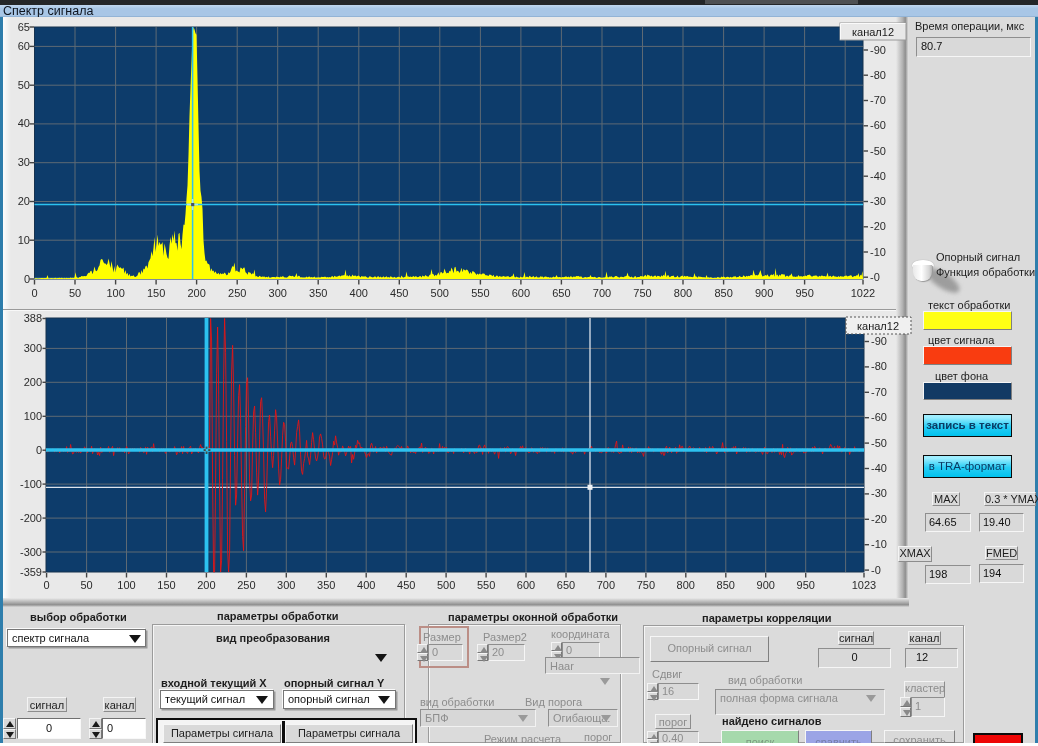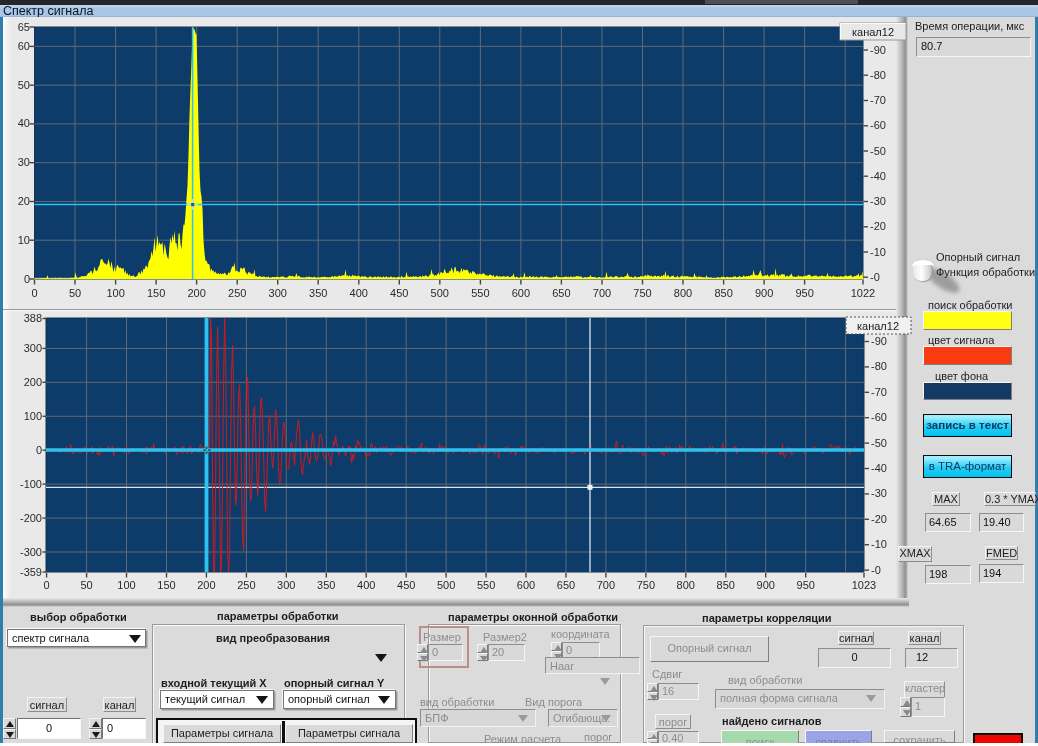--- a/index.html
+++ b/index.html
@@ -285,21 +285,21 @@
 
   <div class="lbl" style="left:915px;top:20px">Время операции, мкс</div>
   <div class="sunkg" style="left:916px;top:37px;width:115px;height:20px;line-height:17px;padding-left:4px">80.7</div>
 
   <div class="abs" style="left:924px;top:273px;width:38px;height:15px;background:#9d9d9d;border-radius:50%;filter:blur(2px);transform:rotate(33deg)"></div>
   <div class="abs" style="left:912px;top:260px;width:22px;height:11px;background:radial-gradient(ellipse at 45% 40%,#ffffff 55%,#e3e3e3 85%,#c9c9c9);border-radius:50%;box-shadow:0 0 1px #8a8a8a"></div>
   <div class="abs" style="left:913px;top:265px;width:19px;height:16px;background:linear-gradient(90deg,#e9e9e9,#ffffff 45%,#d6d6d6 85%,#b5b5b5);border-radius:0 0 45% 45%/0 0 60% 60%;box-shadow:1px 1px 1px #9a9a9a"></div>
   <div class="lbl" style="left:936px;top:251px">Опорный сигнал</div>
   <div class="lbl" style="left:936px;top:266px">Функция обработки</div>
 
-  <div class="lbl" style="left:928px;top:299px">поиск обработки</div>
+  <div class="lbl" style="left:928px;top:299px">текст обработки</div>
   <div class="btn" style="left:923px;top:311px;width:89px;height:19px;background:#ffff14"></div>
   <div class="lbl" style="left:928px;top:334px">цвет сигнала</div>
   <div class="btn" style="left:923px;top:346px;width:89px;height:19px;background:#f93c10"></div>
   <div class="lbl" style="left:935px;top:370px">цвет фона</div>
   <div class="btn" style="left:923px;top:382px;width:89px;height:18px;background:#123a64"></div>
 
   <div class="abs" style="left:923px;top:414px;width:89px;height:23px;background:linear-gradient(to bottom,#9feeff 10%,#27cdf5 55%,#00c2ee);border:1.5px solid #0a0a0a;font-size:11.5px;font-weight:bold;color:#0a3c64;text-align:center;line-height:20px">запись в текст</div>
   <div class="abs" style="left:923px;top:455px;width:89px;height:23px;background:linear-gradient(to bottom,#9feeff 10%,#27cdf5 55%,#00c2ee);border:1.5px solid #0a0a0a;font-size:11.5px;font-weight:normal;color:#0a3c64;text-align:center;line-height:20px">в TRA-формат</div>
 
   <div class="raisedlbl" style="left:932px;top:492px;width:28px;height:14px;line-height:13px">MAX</div>
@@ -382,21 +382,21 @@
   <div class="sunkg" style="left:818px;top:648px;width:73px;height:20px;line-height:17px;text-align:center">0</div>
   <div class="raisedlbl" style="left:908px;top:631px;width:33px;height:14px;line-height:13px">канал</div>
   <div class="sunkg" style="left:905px;top:648px;width:53px;height:20px;line-height:17px;padding-left:10px">12</div>
   <div class="lbl dis" style="left:652px;top:668px">Сдвиг</div>
   <div class="spin sping" style="left:647px;top:683px;width:11px">
       <div class="u" style="top:0;height:8.5px;width:11px"></div>
       <div class="d" style="top:8.5px;height:8.5px;width:11px"></div>
     </div>
   <div class="sunkg" style="left:658px;top:683px;width:41px;height:17px;line-height:14px;padding-left:3px;color:#8d8d8d">16</div>
   <div class="lbl dis" style="left:728px;top:674px">вид обработки</div>
-  <div class="combog" style="left:715px;top:689px;width:170px;height:20px;line-height:16px">полная форма сигнала</div>
+  <div class="combog" style="left:715px;top:689px;width:170px;height:26px;line-height:16px">полная форма сигнала</div>
   <div class="trig" style="left:866px;top:695px"></div>
   <div class="raisedlbl" style="left:904px;top:681px;width:41px;height:32px;line-height:13px;color:#8d8d8d">кластер</div>
   <div class="spin sping" style="left:900px;top:697px;width:11px">
       <div class="u" style="top:0;height:10px;width:11px"></div>
       <div class="d" style="top:10px;height:10px;width:11px"></div>
     </div>
   <div class="sunkg" style="left:911px;top:697px;width:34px;height:20px;line-height:17px;padding-left:3px;color:#8d8d8d">1</div>
   <div class="raisedlbl" style="left:655px;top:714px;width:36px;height:15px;line-height:14px;color:#8d8d8d">порог</div>
   <div class="spin sping" style="left:647px;top:731px;width:11px">
       <div class="u" style="top:0;height:7.5px;width:11px"></div>

